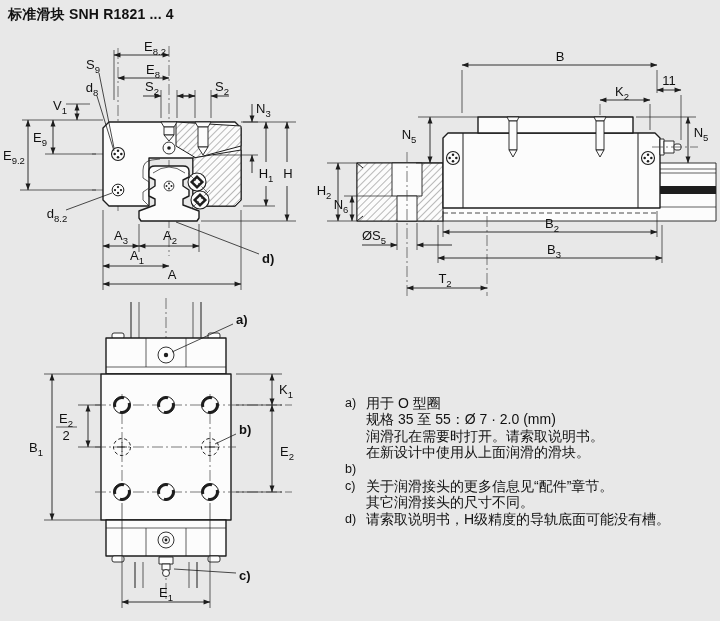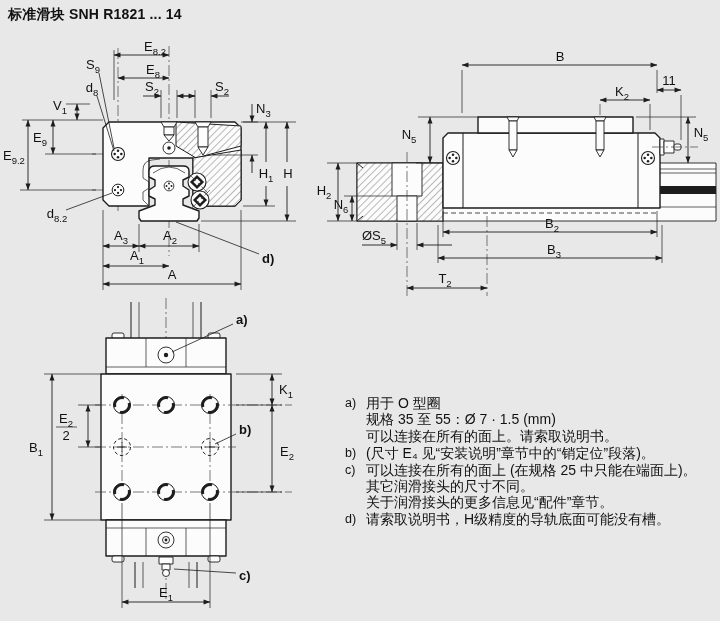--- a/index.html
+++ b/index.html
@@ -21,21 +21,21 @@
   #notes{position:absolute;left:345px;top:395px;width:372px;color:#111;}
   .note{display:flex;margin:0 0 0.5px 0;}
   .note .mk{width:21px;flex:none;font-size:12.5px;line-height:16.4px;}
   .note .nl{flex:1;}
   .note .nl div{font-size:14px;line-height:16.4px;white-space:nowrap;}
 </style>
 </head>
 <body>
 
 <div id="page">
-  <div id="title">标准滑块 SNH R1821 ... 14</div>
+  <div id="title">标准滑块 SNH R1821 ... 4</div>
 
   <svg width="720" height="621" viewBox="0 0 720 621">
     <defs>
       <marker id="ar" viewBox="0 0 10 10" refX="9.5" refY="5" markerWidth="10" markerHeight="7.5" orient="auto-start-reverse">
         <path d="M0,1.3 L10,5 L0,8.7 Z" fill="#1d1d1d"></path>
       </marker>
       <pattern id="h45" patternUnits="userSpaceOnUse" width="5" height="5" patternTransform="rotate(45)">
         <rect width="5" height="5" fill="#fcfcfc"></rect>
         <line x1="0" y1="0" x2="0" y2="5" stroke="#3a3a3a" stroke-width="0.7"></line>
       </pattern>
@@ -355,36 +355,35 @@
       <text x="239" y="580" text-anchor="start" class="callout">c)</text>
     </g>
   </svg>
 
   
   <div id="notes">
     <div class="note">
       <div class="mk">a)</div>
       <div class="nl">
         <div>用于 O 型圈</div>
-        <div>规格 35 至 55：Ø 7 · 1.5 (mm)</div>
-        <div>可以连接在所有的面上。请索取说明书。</div>
+        <div>规格 35 至 55：Ø 7 · 2.0 (mm)</div>
+        <div>润滑孔在需要时打开。请索取说明书。</div>
+        <div>在新设计中使用从上面润滑的滑块。</div>
       </div>
     </div>
     <div class="note">
       <div class="mk">b)</div>
       <div class="nl">
-        <div>(尺寸 E₄ 见“安装说明”章节中的“销定位”段落)。</div>
       </div>
     </div>
     <div class="note">
       <div class="mk">c)</div>
       <div class="nl">
-        <div>可以连接在所有的面上 (在规格 25 中只能在端面上)。</div>
+        <div>关于润滑接头的更多信息见“配件”章节。</div>
         <div>其它润滑接头的尺寸不同。</div>
-        <div>关于润滑接头的更多信息见“配件”章节。</div>
       </div>
     </div>
     <div class="note">
       <div class="mk">d)</div>
       <div class="nl">
         <div>请索取说明书，H级精度的导轨底面可能没有槽。</div>
       </div>
     </div>
   </div>
 </div>

